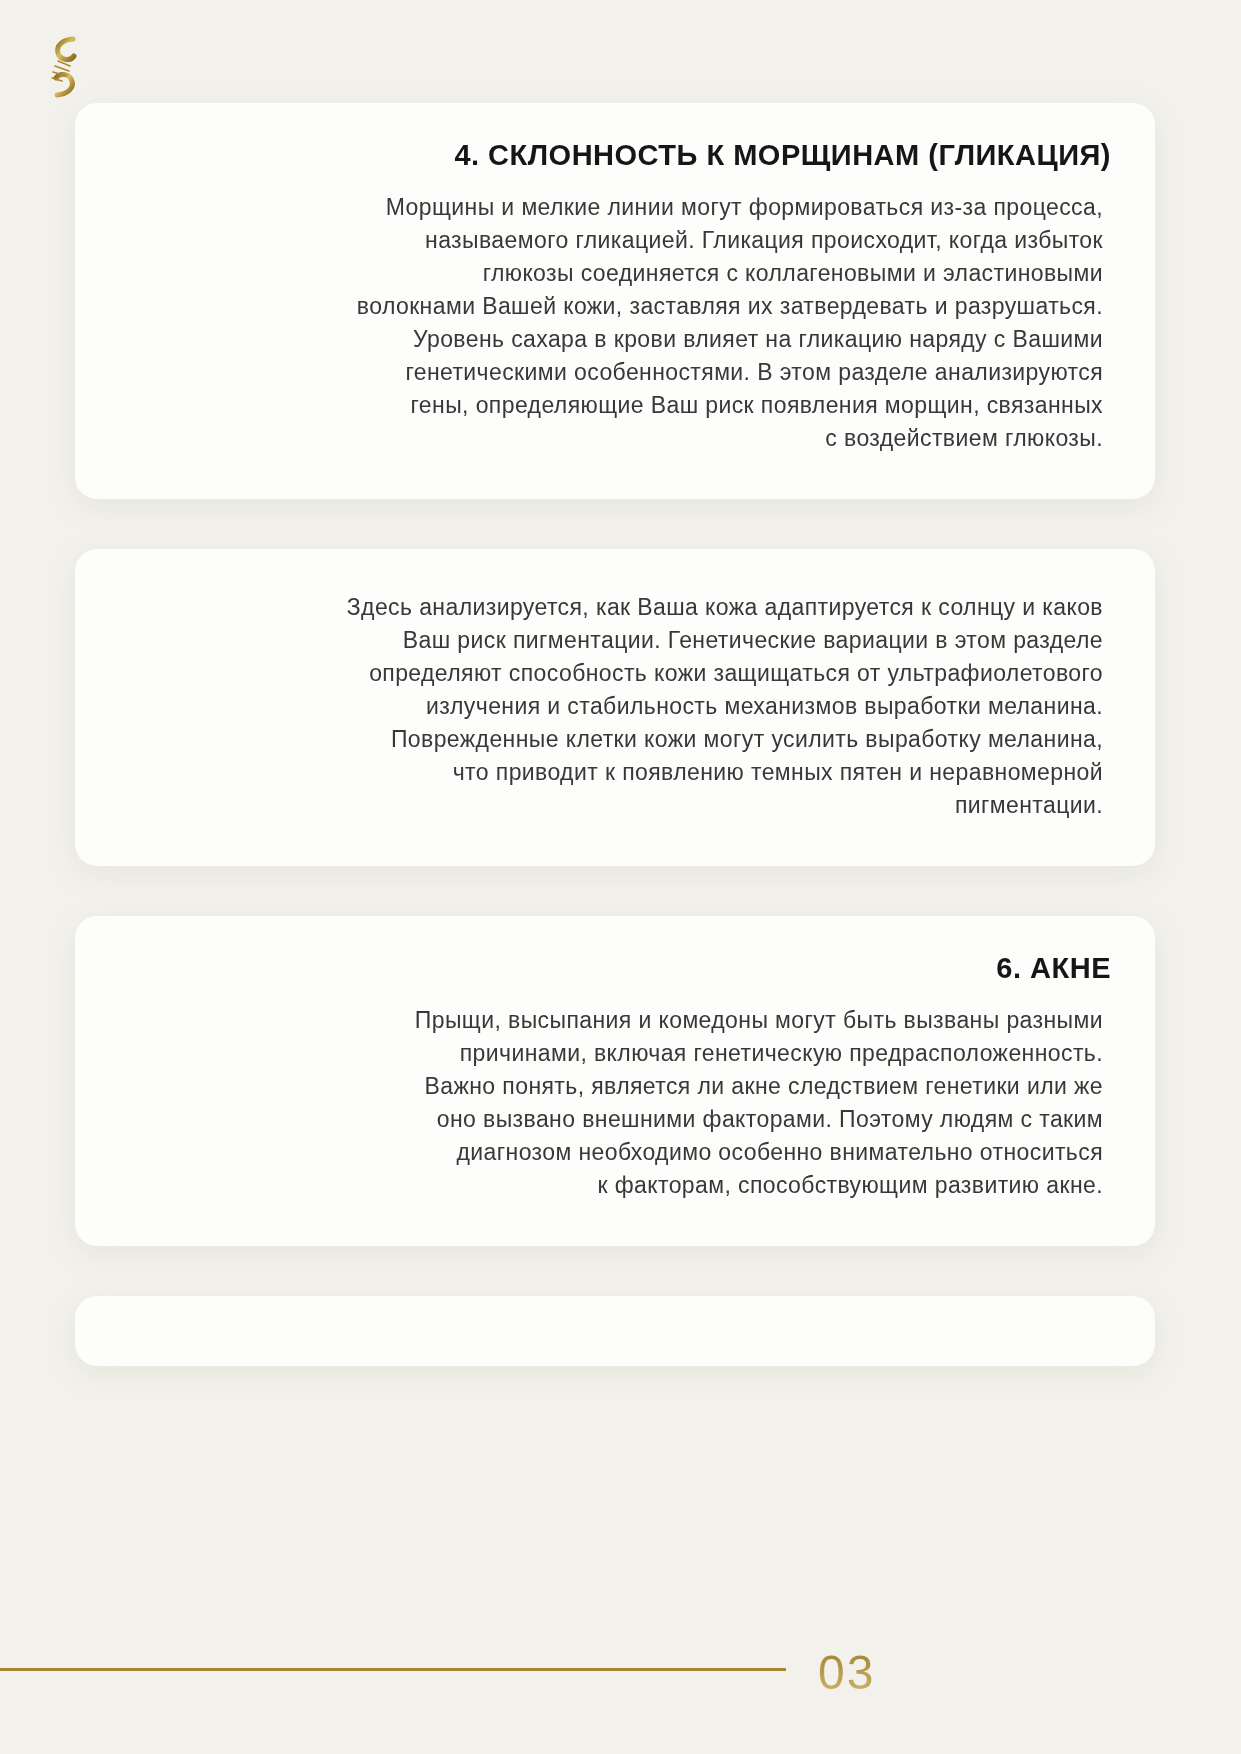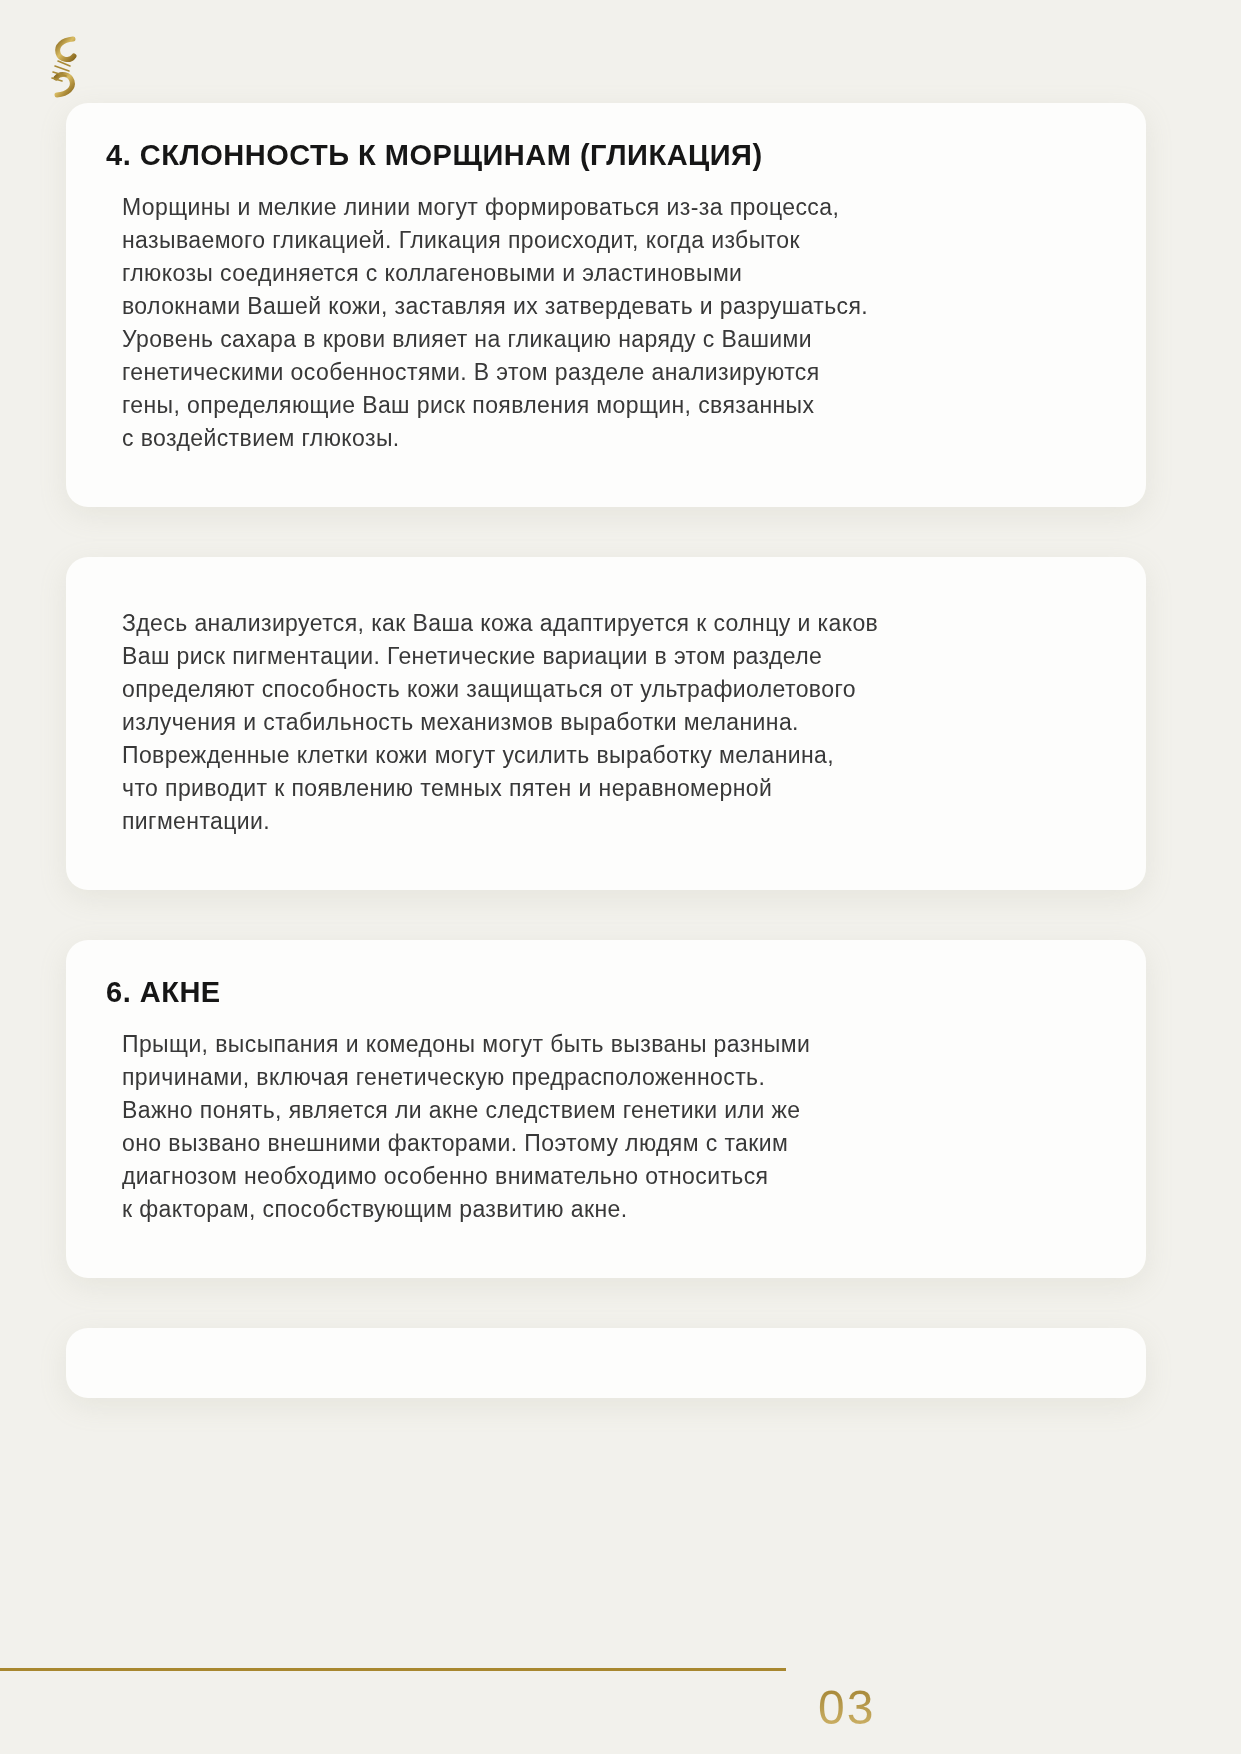--- a/index.html
+++ b/index.html
@@ -16,59 +16,60 @@
   }
   .logo {
     position: absolute;
     left: 46px;
     top: 36px;
     width: 38px;
     height: 62px;
   }
   .content {
     position: absolute;
-    left: 66px;
+    left: 75px;
     top: 103px;
     width: 1080px;
+    text-align: right;
   }
   .card {
     background: #fdfdfc;
     border-radius: 22px;
     box-shadow: 0 8px 28px rgba(170, 165, 145, 0.16);
     padding: 34px 44px 36px 40px;
     margin-bottom: 50px;
   }
   .card h2 {
     margin: 0 0 18px 0;
     font-size: 29px;
     line-height: 36px;
     font-weight: bold;
     letter-spacing: 0.5px;
     color: #161616;
   }
   .card p {
-    margin: 16px;
+    margin: 8px;
     font-size: 23px;
     line-height: 33px;
     letter-spacing: 0.4px;
     color: #383838;
     white-space: pre-line;
   }
   .footer-divider {
     position: absolute;
     left: 0;
     top: 1668px;
     width: 786px;
     height: 3px;
     background: #a8872f;
   }
   .page-number {
     position: absolute;
     left: 818px;
-    top: 1680px;
+    top: 1645px;
     font-size: 48px;
     font-weight: 400;
     letter-spacing: 2px;
     color: #bb9c4e;
     background: linear-gradient(180deg, #9e7f2e 0%, #c9ad62 80%, #d8c37c 100%);
     -webkit-background-clip: text;
     background-clip: text;
     -webkit-text-fill-color: transparent;
   }
 </style>

